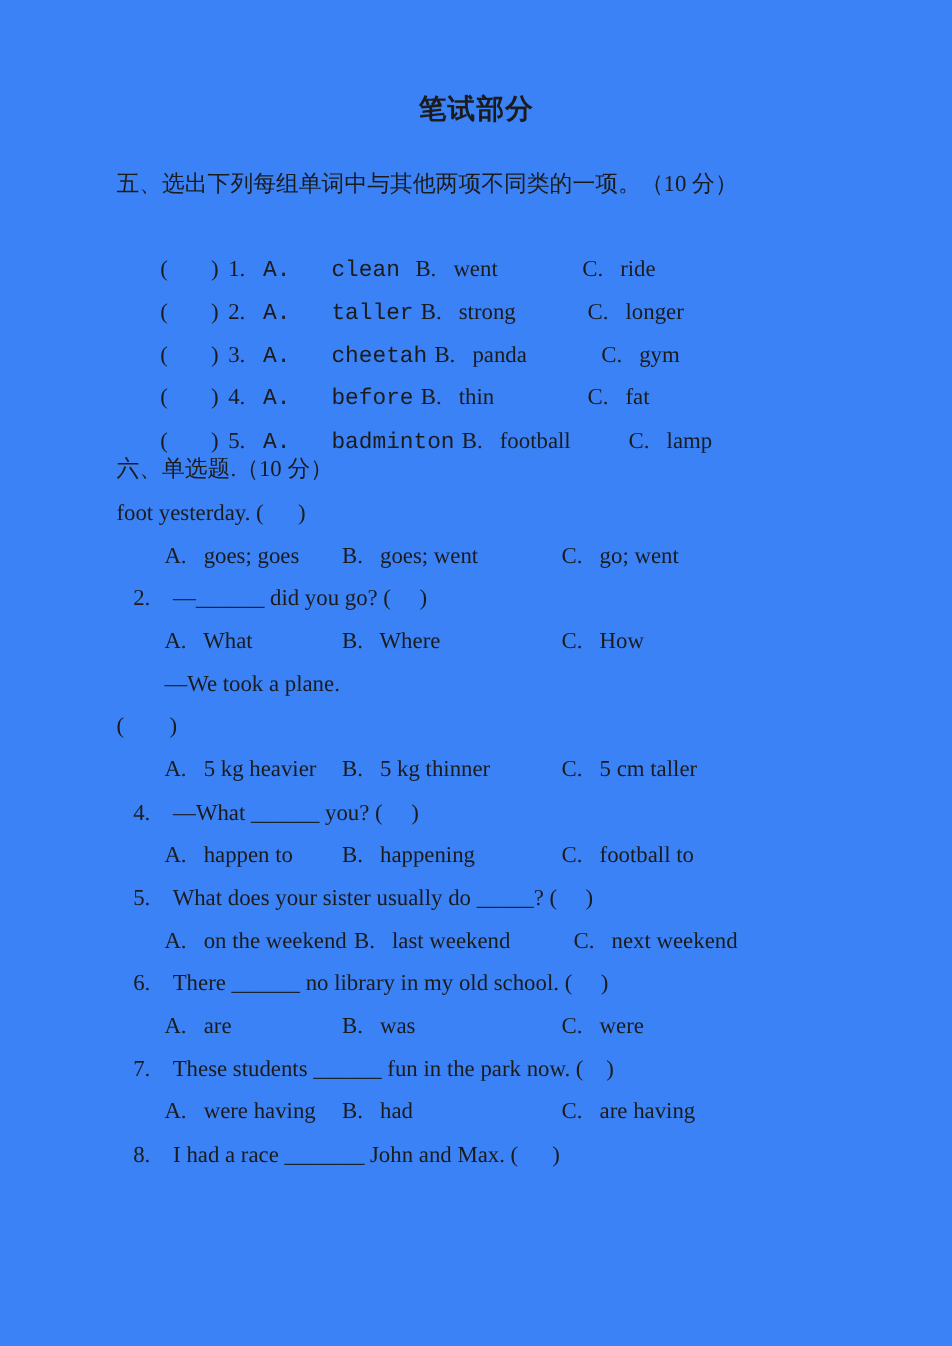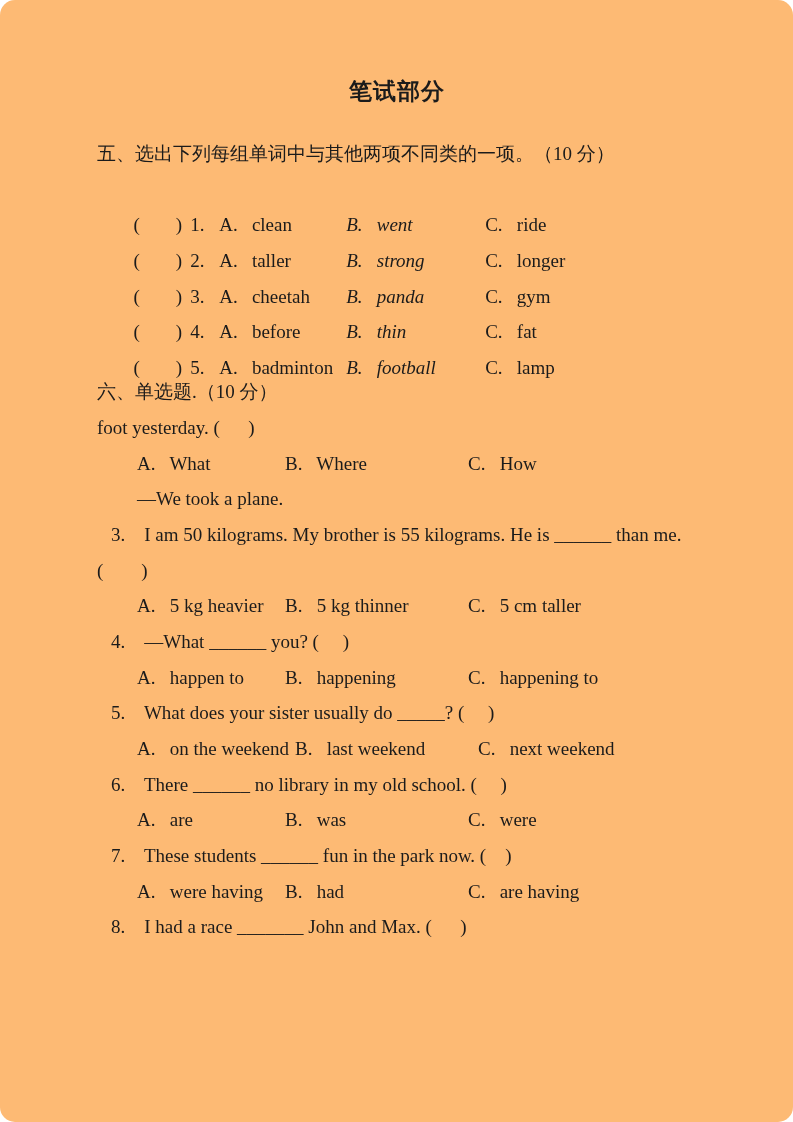--- a/index.html
+++ b/index.html
@@ -1,26 +1,25 @@
 <!DOCTYPE html>
 <html><head>
 <meta charset="utf-8">
 <style>
   html, body { margin: 0; padding: 0; }
   body { background: #ffffff; }
   .page {
     position: relative;
     width: 793px;
     height: 1122px;
-    background: #fdba74;
+    background: #3b82f6;
     font-family: "Liberation Serif", "DejaVu Serif", serif;
     font-size: 19px;
     color: #1b1b1b;
     overflow: hidden;
-    border-radius: 15px;
   }
   .content {
     position: absolute;
     left: 97px;
     top: 70px;
     width: 640px;
   }
   .doc-title {
     height: 42px;
     line-height: 42px;
@@ -36,22 +35,22 @@
     line-height: 35.7px;
     white-space: pre;
   }
   .cjk { font-size: 19px; margin-top: 24px; }
   .ind1 { padding-left: 14px; }   
   .ind2 { padding-left: 40px; }   
   
   .item-row { padding-left: 8px; }
   .br-gap { display: inline-block; width: 36px; }
   .num { display: inline-block; min-width: 29px; margin-left: 8px; }
-  .i1 { display: inline-block; min-width: 127px; box-sizing: border-box; padding-right: 6px; }
-  .i2 { display: inline-block; min-width: 139px; box-sizing: border-box; padding-right: 6px; font-style: italic; }
+  .i1 { display: inline-block; min-width: 127px; box-sizing: border-box; padding-right: 6px; font-family: Liberation Mono, monospace; }
+  .i2 { display: inline-block; min-width: 139px; box-sizing: border-box; padding-right: 6px; }
   .i3 { display: inline-block; }
   
   .c1 { display: inline-block; min-width: 148px; box-sizing: border-box; padding-right: 6px; }
   .c2 { display: inline-block; min-width: 183px; box-sizing: border-box; padding-right: 6px; }
   .c3 { display: inline-block; }
 </style>
 </head>
 <body>
 
 <div class="page">
@@ -77,30 +76,31 @@
       <span><span>(</span><span class="br-gap"></span><span>)</span></span><span class="num">4.</span><span class="i1">A.   before</span><span class="i2">B.   thin</span><span class="i3">C.   fat</span>
     </div>
 
     <div class="line item-row">
       <span><span>(</span><span class="br-gap"></span><span>)</span></span><span class="num">5.</span><span class="i1">A.   badminton</span><span class="i2">B.   football</span><span class="i3">C.   lamp</span>
     </div>
 
     <div class="line cjk">六、单选题.（10 分）</div>
 
     <div class="line">foot yesterday. (      )</div>
+    <div class="line ind2"><span class="c1">A.   goes; goes</span><span class="c2">B.   goes; went</span><span class="c3">C.   go; went</span></div>
 
+    <div class="line ind1">2.    —______ did you go? (     )</div>
     <div class="line ind2"><span class="c1">A.   What</span><span class="c2">B.   Where</span><span class="c3">C.   How</span></div>
     <div class="line ind2">—We took a plane.</div>
 
-    <div class="line ind1">3.    I am 50 kilograms. My brother is 55 kilograms. He is ______ than me.</div>
     <div class="line">(        )</div>
     <div class="line ind2"><span class="c1">A.   5 kg heavier</span><span class="c2">B.   5 kg thinner</span><span class="c3">C.   5 cm taller</span></div>
 
     <div class="line ind1">4.    —What ______ you? (     )</div>
-    <div class="line ind2"><span class="c1">A.   happen to</span><span class="c2">B.   happening</span><span class="c3">C.   happening to</span></div>
+    <div class="line ind2"><span class="c1">A.   happen to</span><span class="c2">B.   happening</span><span class="c3">C.   football to</span></div>
 
     <div class="line ind1">5.    What does your sister usually do _____? (     )</div>
     <div class="line ind2"><span class="c1">A.   on the weekend</span><span class="c2">B.   last weekend</span><span class="c3">C.   next weekend</span></div>
 
     <div class="line ind1">6.    There ______ no library in my old school. (     )</div>
     <div class="line ind2"><span class="c1">A.   are</span><span class="c2">B.   was</span><span class="c3">C.   were</span></div>
 
     <div class="line ind1">7.    These students ______ fun in the park now. (    )</div>
     <div class="line ind2"><span class="c1">A.   were having</span><span class="c2">B.   had</span><span class="c3">C.   are having</span></div>
 

